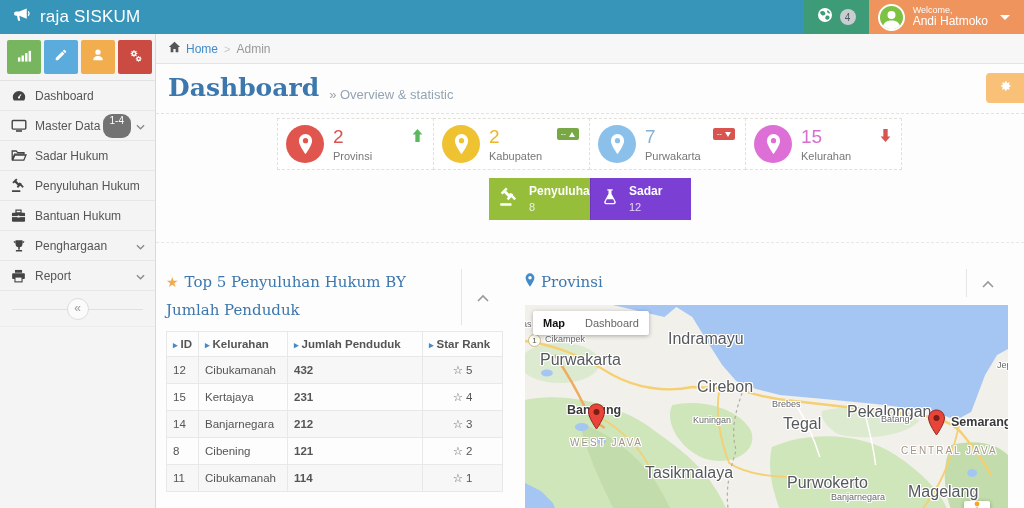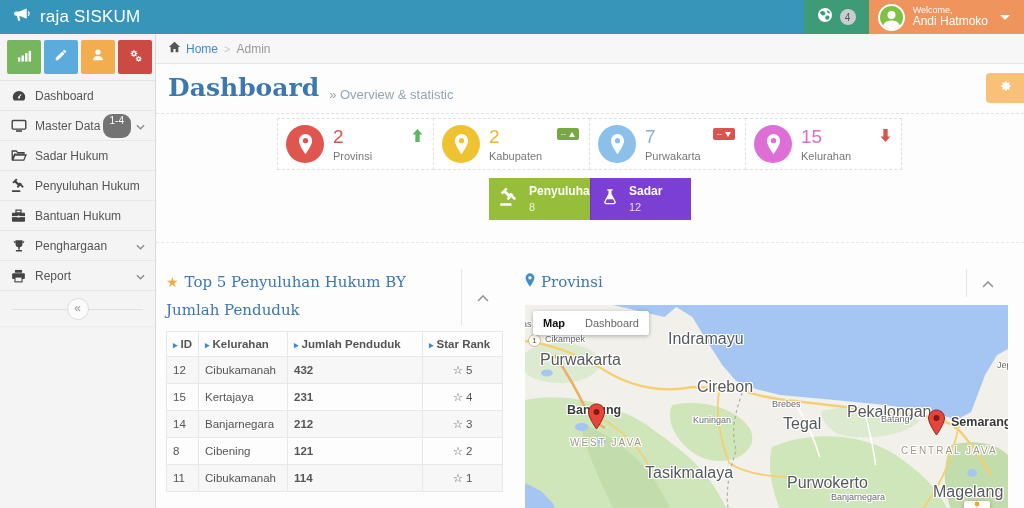--- a/index.html
+++ b/index.html
@@ -502,21 +502,21 @@
             <span class="mlbl sm" style="left:247px;top:94px">Brebes</span>
             <span class="mlbl" style="left:258px;top:110px">Tegal</span>
             <span class="mlbl" style="left:322px;top:98px">Pekalongan</span>
             <span class="mlbl sm" style="left:356px;top:109px">Batang</span>
             <span class="mlbl bold" style="left:426px;top:110px">Semarang</span>
             <span class="mlbl region" style="left:45px;top:132px">WEST JAVA</span>
             <span class="mlbl region" style="left:376px;top:140px">CENTRAL JAVA</span>
             <span class="mlbl" style="left:120px;top:159px">Tasikmalaya</span>
             <span class="mlbl" style="left:262px;top:169px">Purwokerto</span>
             <span class="mlbl sm" style="left:306px;top:187px">Banjarnegara</span>
-            <span class="mlbl" style="left:408px;top:178px">Magelang</span>
+            <span class="mlbl" style="left:383px;top:178px">Magelang</span>
             <span class="mlbl sm" style="left:472px;top:55px">Jep</span>
 
             <span class="pin" style="left:62px;top:98px">
               <svg width="19" height="27" viewBox="0 0 19 27">
                   <path d="M9.5 1 C5 1 1.5 4.6 1.5 9.1 C1.5 14.7 9.5 26 9.5 26 C9.5 26 17.5 14.7 17.5 9.1 C17.5 4.6 14 1 9.5 1 Z" fill="#e8443a" stroke="#8d2620" stroke-width="1"></path>
                   <circle cx="9.5" cy="9" r="3" fill="#7a1d15"></circle>
                 </svg>
             </span>
             <span class="pin" style="left:402px;top:104px">
               <svg width="19" height="27" viewBox="0 0 19 27">

